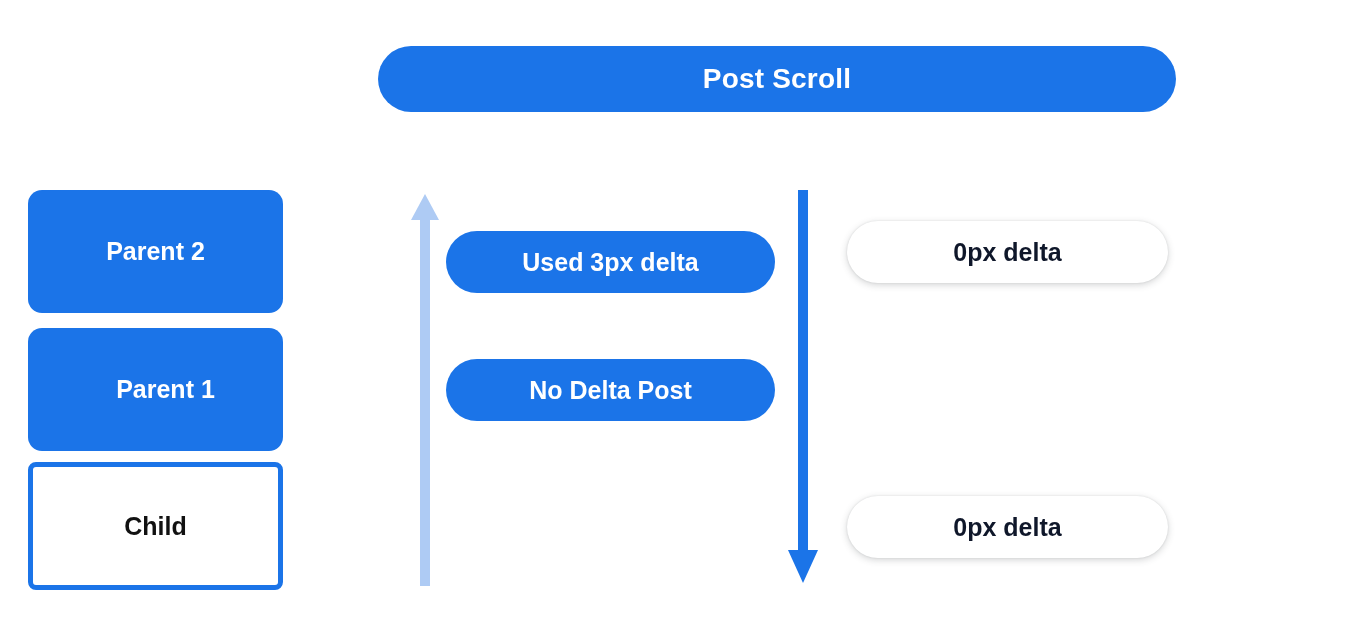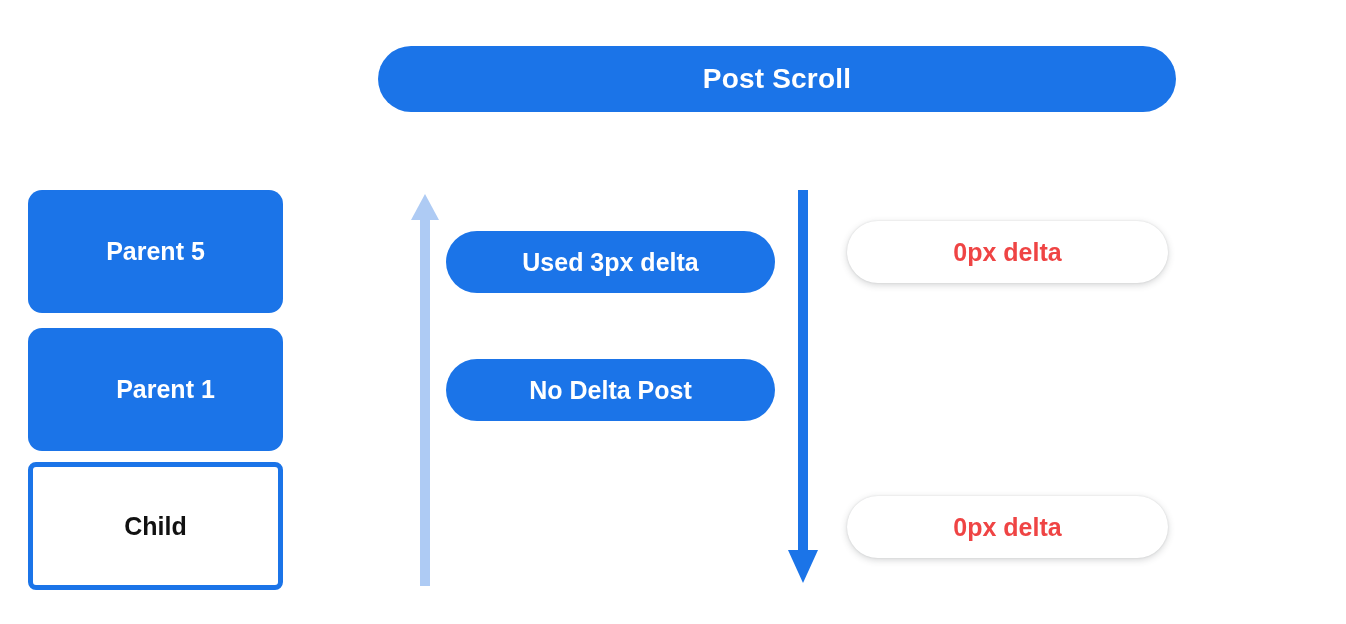--- a/index.html
+++ b/index.html
@@ -88,21 +88,21 @@
   .right-pill {
     position: absolute;
     left: 847px;
     width: 321px;
     height: 62px;
     background: #ffffff;
     border-radius: 31px;
     display: flex;
     align-items: center;
     justify-content: center;
-    color: #ef4444;
+    color: #0f172a;
     font-size: 25px;
     font-weight: bold;
     box-shadow: 0 2px 7px rgba(60,64,67,0.22), 0 0 2px rgba(60,64,67,0.14);
   }
   .right-pill-1 { top: 221px; }
   .right-pill-2 { top: 496px; }
 
   
   .arrow {
     position: absolute;
@@ -124,21 +124,21 @@
 </head>
 <body>
 
 <div id="stage">
 
   <div class="header-pill">
     <span>Post Scroll</span>
   </div>
 
   <div class="node-box filled node-parent2">
-    <span>Parent 5</span>
+    <span>Parent 2</span>
   </div>
 
   <div class="node-box filled node-parent1">
     <span>Parent 1</span>
   </div>
 
   <div class="node-box outlined node-child">
     <span>Child</span>
   </div>
 

